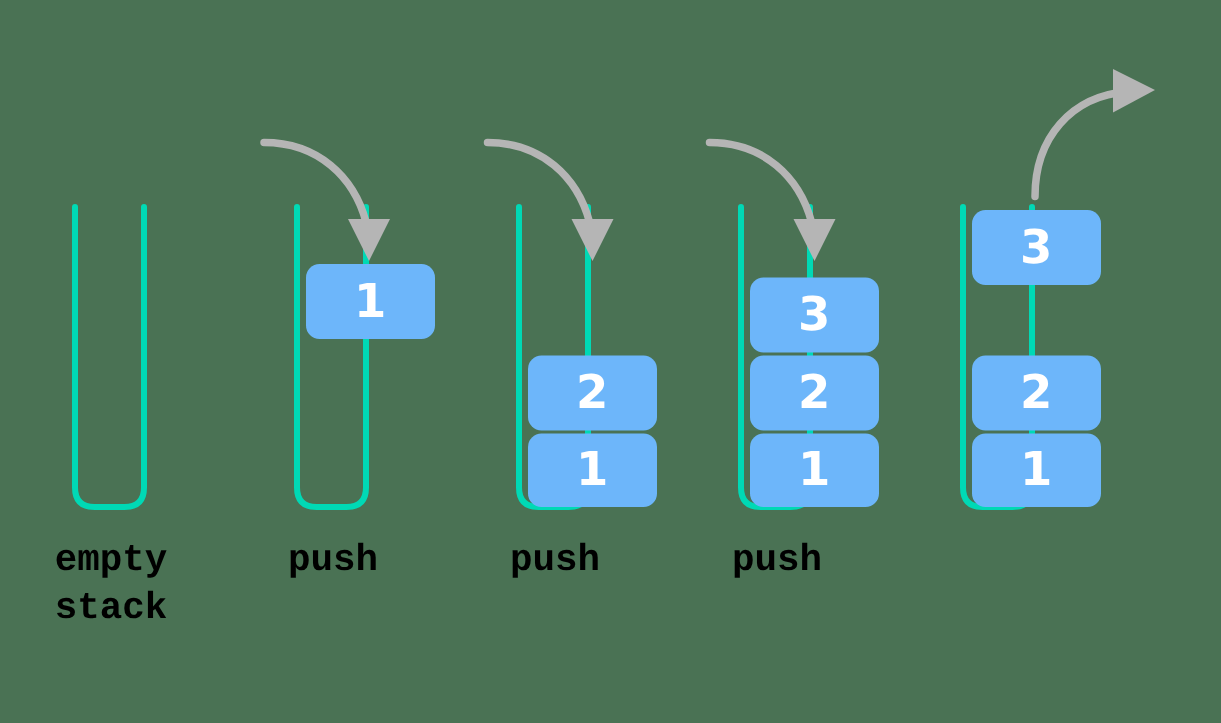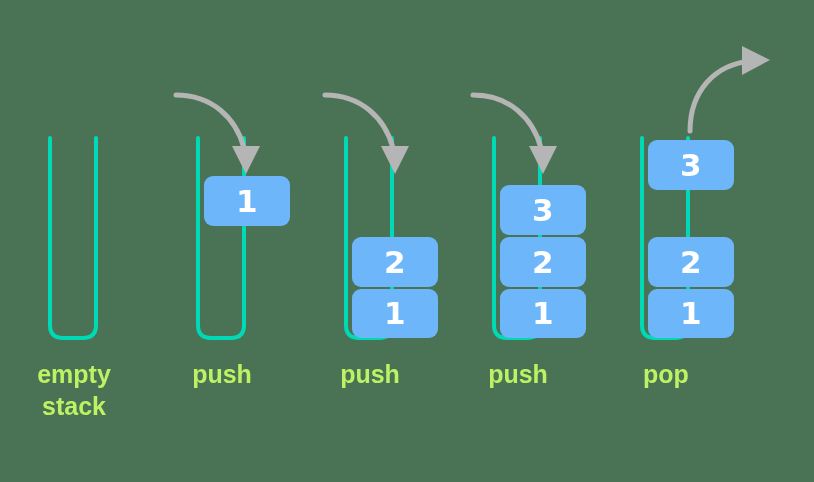--- a/index.html
+++ b/index.html
@@ -40,25 +40,25 @@
     color: #ffffff;
     font-weight: bold;
     font-size: 31px;
     line-height: 1;
     letter-spacing: 0.5px;
     font-family: "DejaVu Sans", sans-serif;
   }
   .caption {
     position: absolute;
     text-align: center;
-    color: #bef264;
+    color: #000000;
     font-weight: bold;
     font-size: 25px;
     line-height: 1.28;
-    font-family: Liberation Sans, sans-serif;
+    font-family: Liberation Mono, monospace;
     white-space: pre-line;
   }
 </style>
 </head>
 <body>
 
 <div id="diagram">
 
   <svg class="svg-layer" viewBox="0 0 814 482" xmlns="http://www.w3.org/2000/svg">
 
@@ -101,16 +101,15 @@
     <div class="block" style="left:56px; top:185px; width:86px; height:50px; background:#6db6fa;">3</div>
     <div class="block" style="left:56px; top:237px; width:86px; height:50px; background:#6db6fa;">2</div>
     <div class="block" style="left:56px; top:289px; width:86px; height:49px; background:#6db6fa;">1</div>
     <div class="caption" style="left:0; width:148px; top:358px;">push</div>
   </div>
 
   <div class="stage" style="left:592px; width:148px;">
     <div class="block" style="left:56px; top:140px; width:86px; height:50px; background:#6db6fa;">3</div>
     <div class="block" style="left:56px; top:237px; width:86px; height:50px; background:#6db6fa;">2</div>
     <div class="block" style="left:56px; top:289px; width:86px; height:49px; background:#6db6fa;">1</div>
-    <div class="caption" style="left:0; width:148px; top:358px;">pop</div>
   </div>
 
 </div>
 
 </body></html>

